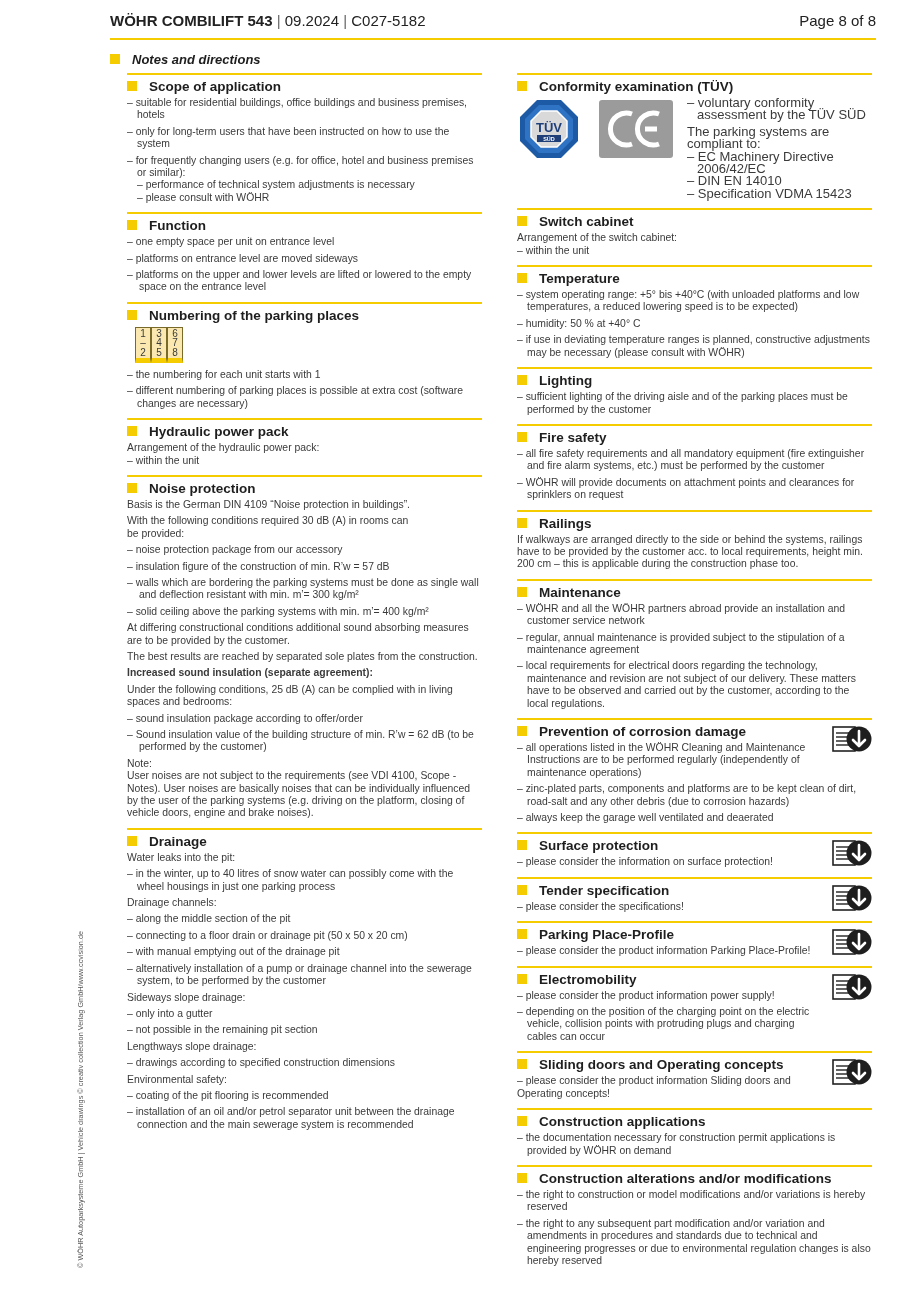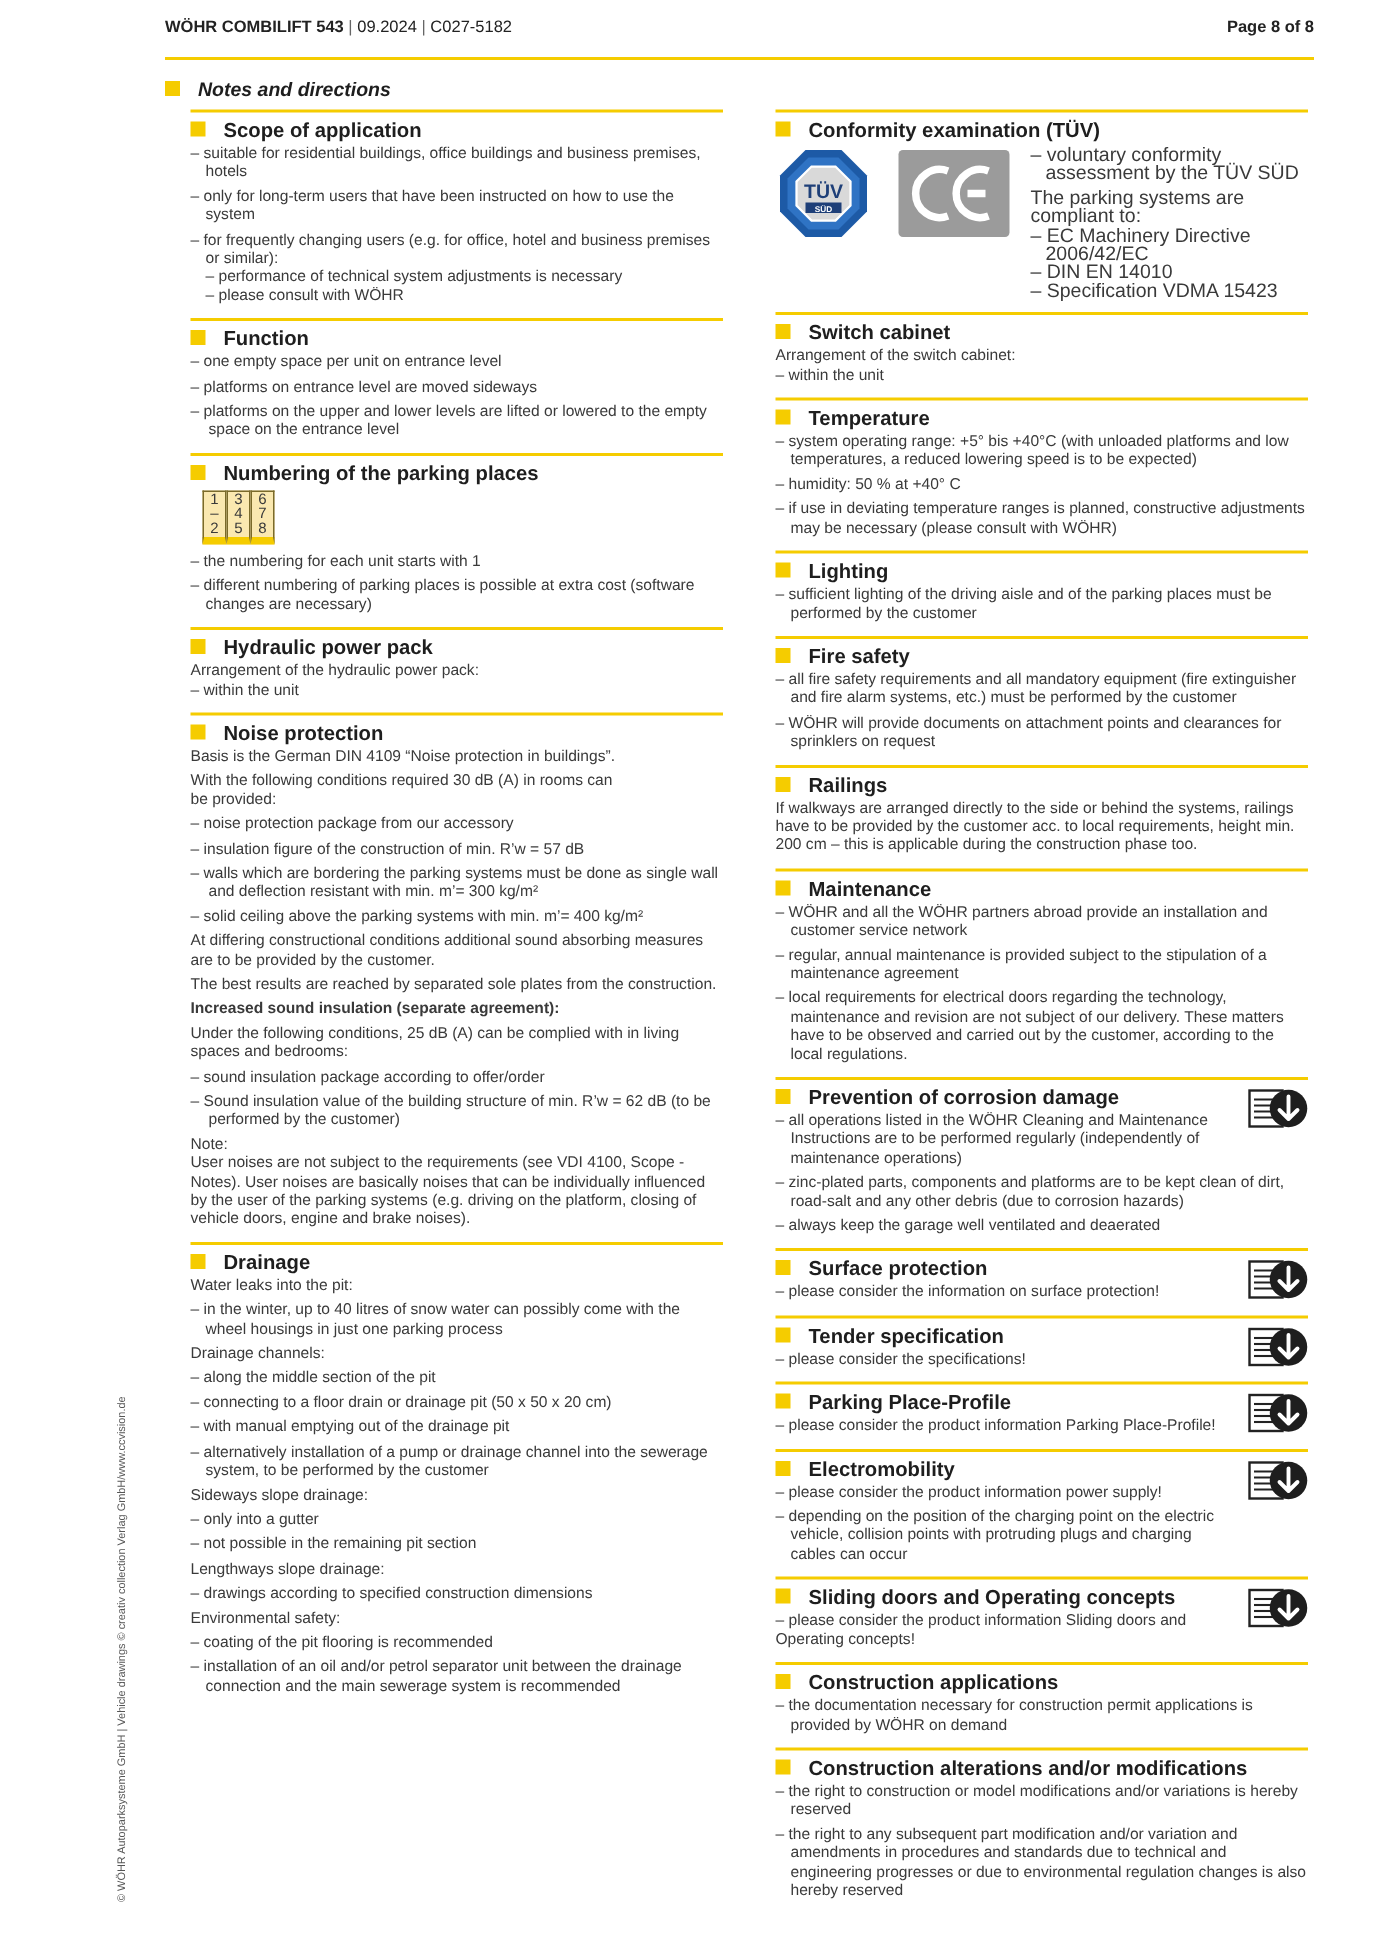--- a/index.html
+++ b/index.html
@@ -1,22 +1,22 @@
 <!DOCTYPE html>
 <html><head>
 <meta charset="utf-8">
 <style>
   html, body { margin: 0; padding: 0; background: #ffffff; }
   body { width: 920px; height: 1301px; position: relative; overflow: hidden;
          font-family: "Liberation Sans", sans-serif; color: #3a3a3a; }
   .page-header { position: absolute; left: 110px; top: 12px; width: 766px; height: 16px;
-                 font-size: 11px; color: #222; }
+                 font-size: 15px; color: #222; }
   .page-header .brand { font-weight: bold; }
   .page-header .sep { color: #666; }
-  .page-header .page-num { position: absolute; right: 0; top: 0; font-weight: bold; }
+  .page-header .page-num { position: absolute; right: 0; top: 0; font-weight: normal; }
   .header-rule { position: absolute; left: 110px; top: 38px; width: 766px; height: 2px; background: #f5cc00; }
   .main-title { position: absolute; left: 110px; top: 52px; font-size: 13px; font-weight: bold; color: #1e1e1e; font-style: italic; }
   .sq { display: inline-block; width: 10px; height: 10px; background: #f5cc00; margin-right: 12px; vertical-align: 0px; }
   .col { position: absolute; top: 73px; width: 372px; }
   .col.left { left: 110px; }
   .col.right { left: 500px; }
   .section { position: relative; border-top: 2px solid #f5cc00; padding-top: 3px; margin-bottom: 8px; margin-left: 17px; }
   .section h2 { margin: 0 0 2px 0; font-size: 13.5px; font-weight: bold; color: #1e1e1e; line-height: 17px; }
   .section p { margin: 0 0 4px 0; font-size: 10.4px; line-height: 12.4px; }
   .section p.bold { font-weight: bold; }

